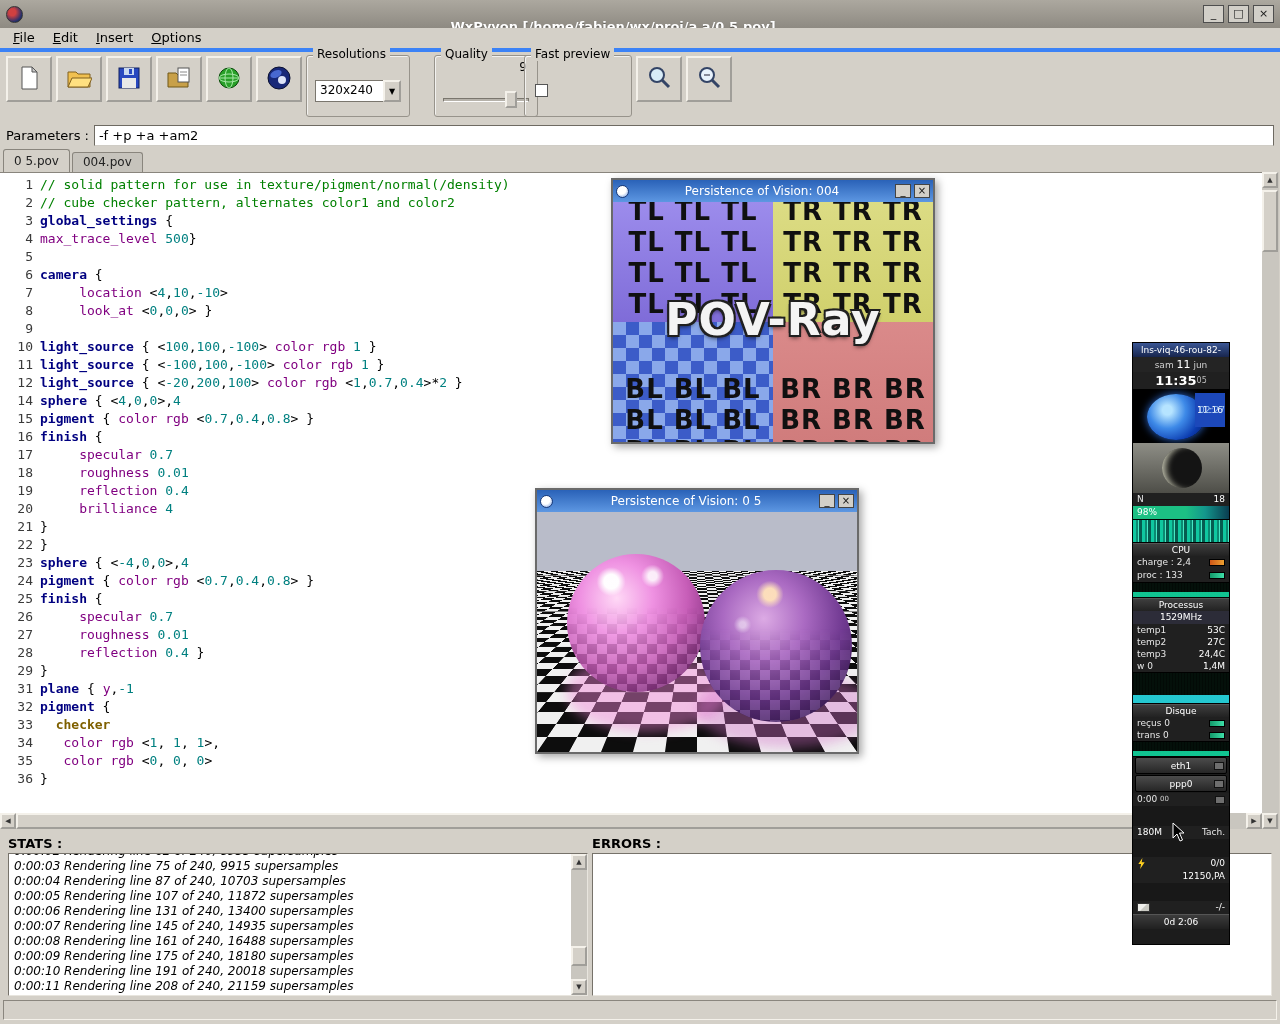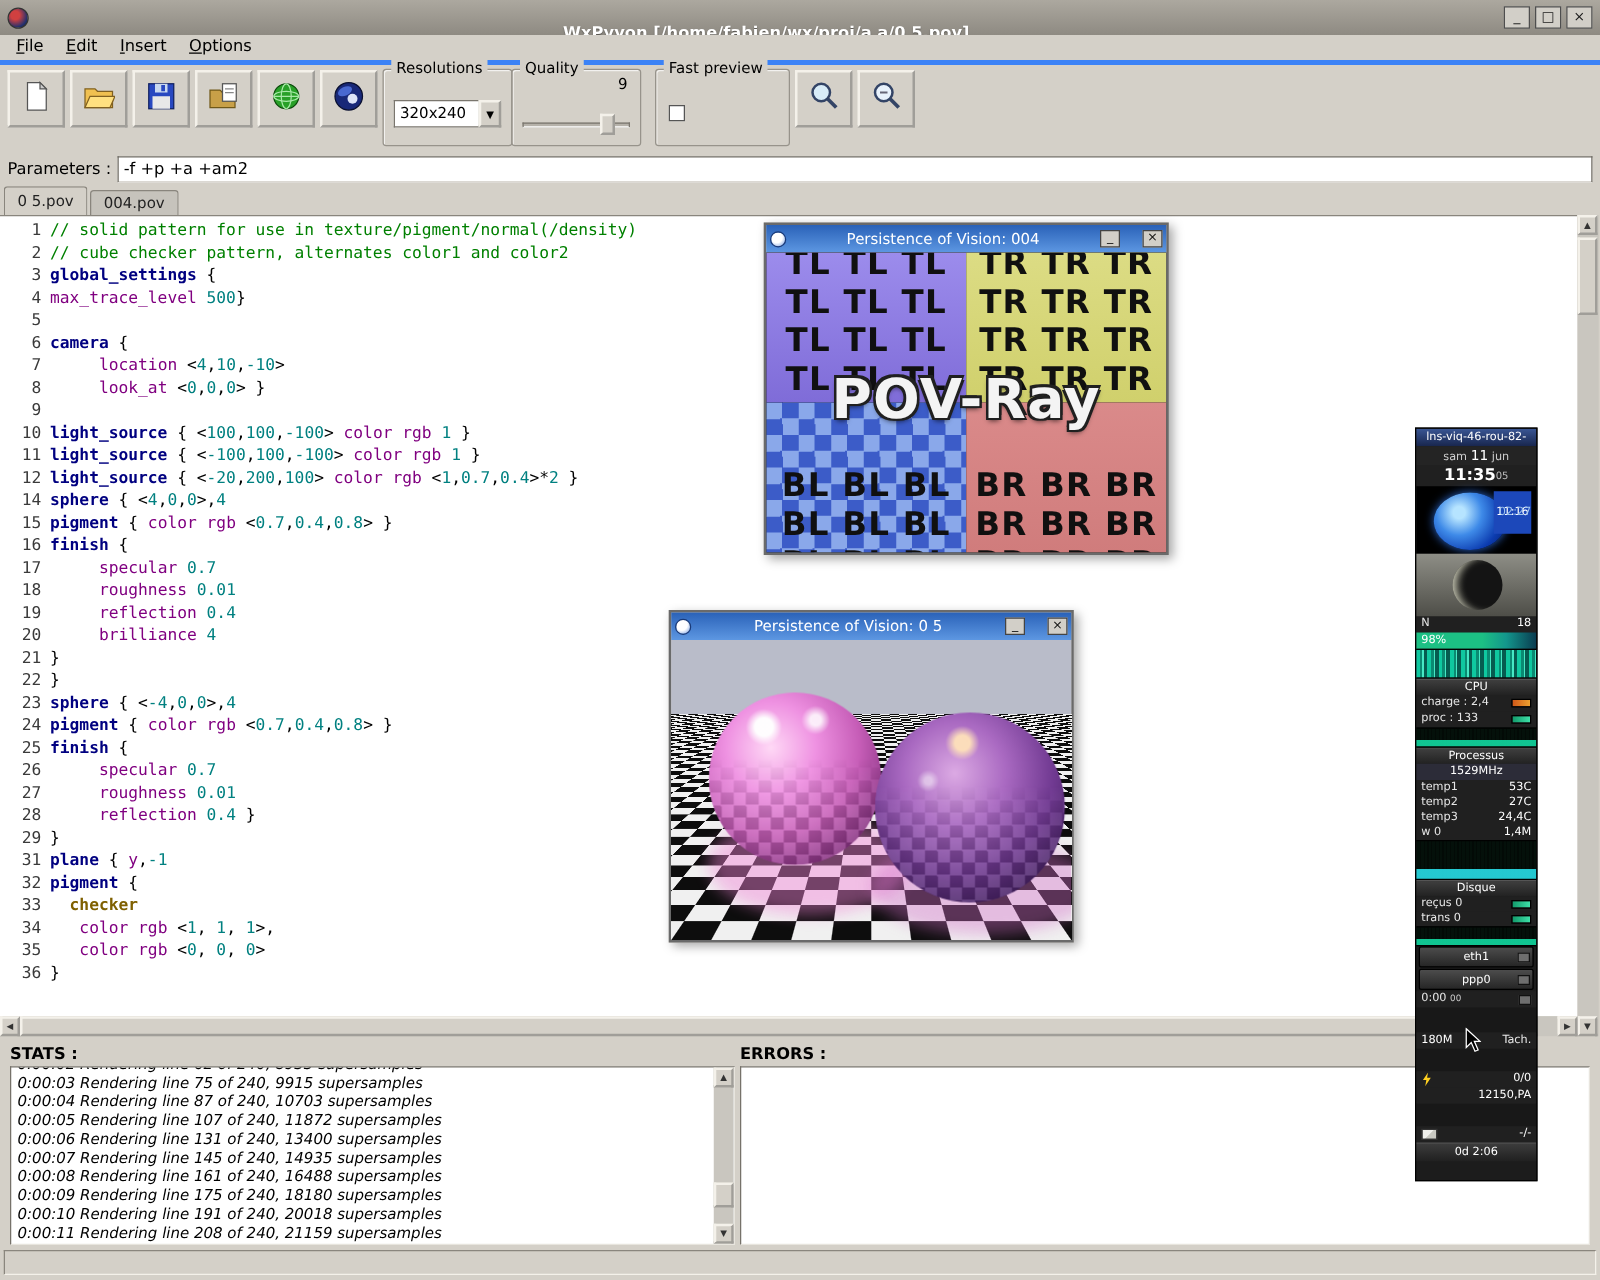--- a/index.html
+++ b/index.html
@@ -88,21 +88,21 @@
   .stats-scroll{position:absolute;right:0;top:0;width:16px;height:141px;background:#c9c6bf;}
   .stats-scroll .up{left:0;top:0;}
   .stats-scroll .down{left:0;bottom:0;top:auto;}
   .stats-scroll .thumb{position:absolute;left:0;top:92px;width:16px;height:20px;background:#d4d0c8;border:2px outset #f4f1ea;}
   .statusbar{position:absolute;left:3px;right:3px;top:1000px;height:20px;background:#d4d0c8;
     border:1px solid #8a867e;border-bottom-color:#f4f1ea;border-right-color:#f4f1ea;}
 
   
   .povwin{position:absolute;background:#d4d0c8;border:2px solid #6a6a6a;box-shadow:3px 3px 8px rgba(0,0,0,.35);}
   .pov-tbar{height:22px;background:linear-gradient(#2a62b8,#5d97e2);display:flex;align-items:center;
-    color:#fff;font-size:12px;padding:0 3px;gap:18px;}
+    color:#fff;font-size:12px;padding:0 3px;gap:3px;}
   .pov-ticon{width:13px;height:13px;border-radius:50%;background:radial-gradient(circle at 40% 35%,#ffffff 0 45%,#b9cdf0 70%,#3a66b8);border:1px solid #1a3a78;}
   .pov-tbar .t{flex:1;text-align:center;white-space:nowrap;overflow:hidden;}
   .pov-btn{width:16px;height:14px;background:#d2cfc8;border:1px solid #444;color:#111;font-size:10px;
     line-height:8px;display:flex;align-items:center;justify-content:center;}
   .pov-content{position:relative;width:320px;height:240px;overflow:hidden;background:#000;}
 
   
   .q{position:absolute;width:160px;height:120px;overflow:hidden;}
   .q-tl{left:0;top:0;background:linear-gradient(#9c8cec,#7f6cd8);}
   .q-tr{left:160px;top:0;background:linear-gradient(#dcdc84,#d0d06c);}
@@ -264,21 +264,21 @@
     </div>
 
     <div class="group" style="left:306px;width:104px">
       <span class="group-label">Resolutions</span>
       <div class="combo">
         <span class="combo-text">320x240</span>
         <span class="combo-btn">▼</span>
       </div>
     </div>
 
-    <div class="group" style="left:409px;width:104px">
+    <div class="group" style="left:434px;width:104px">
       <span class="group-label">Quality</span>
       <span class="qvalue">9</span>
       <div class="slider">
         <div class="groove"></div>
         <div class="handle"></div>
       </div>
     </div>
 
     <div class="group" style="left:524px;width:108px">
       <span class="group-label">Fast preview</span>

